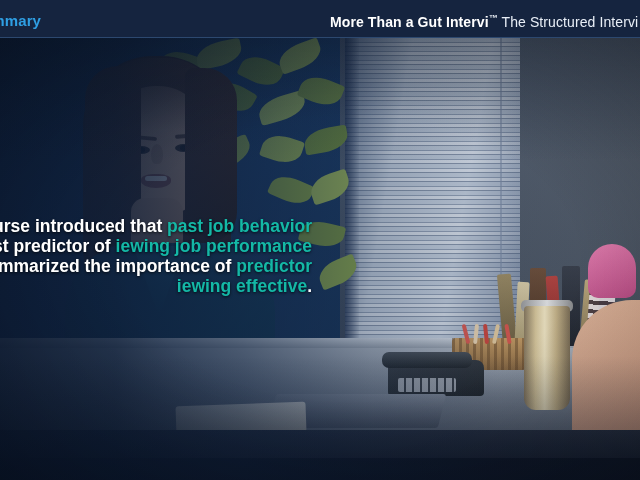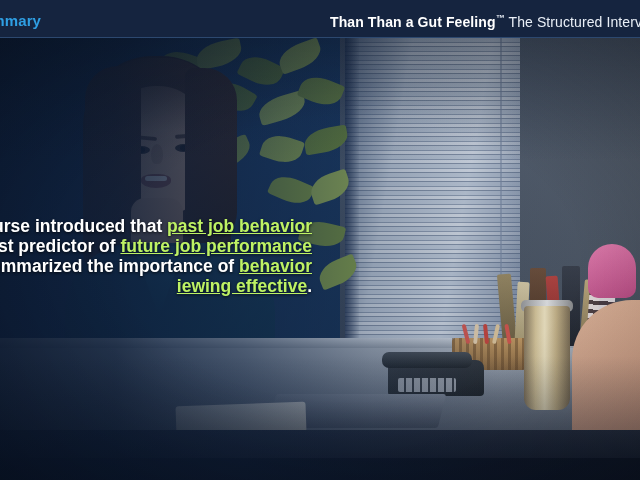--- a/index.html
+++ b/index.html
@@ -250,37 +250,37 @@
   .caption{
     position:absolute; z-index:30;
     left:-58px; top:178px; width:370px;
     text-align:right;
     font-size:17.5px; line-height:20px; font-weight:bold;
     color:#ffffff;
     text-shadow:0 1px 3px rgba(0,0,0,.75);
     white-space:nowrap;
   }
   .caption .ln{ display:block; }
-  .caption .hl{ color:#bef264;text-decoration:underline; }
+  .caption .hl{ color:#14b8a6; }
 
   
   .vignette{
     position:absolute; inset:0; z-index:25; pointer-events:none;
     background:radial-gradient(ellipse at 55% 50%, rgba(0,0,0,0) 45%, rgba(0,0,0,.35) 100%);
   }
 </style>
 </head>
 <body>
 
 <div id="app">
 
   <div class="header">
     <div class="hdr-left">Summary</div>
     <div class="hdr-right">
-      <span class="b">Than Than a Gut Feeling</span><span class="tm">™</span><span class="n"> The Structured Intervi</span>
+      <span class="b">More Than a Gut Intervi</span><span class="tm">™</span><span class="n"> The Structured Intervi</span>
     </div>
   </div>
 
   <div class="stage">
 
     <div class="wall"></div>
     <div class="wall-right"></div>
     <div class="wall-left"></div>
 
     <div class="blinds">
@@ -368,19 +368,19 @@
 
     <div class="desk-front"></div>
     <div class="floor"></div>
 
     <div class="vignette"></div>
     <div class="scrim"></div>
     <div class="scrim2"></div>
 
     <div class="caption">
       <span class="ln"><span>ourse introduced that </span><span class="hl">past job behavior</span></span>
-      <span class="ln"><span> best predictor of </span><span class="hl">future job performance</span></span>
-      <span class="ln"><span>ummarized the importance of </span><span class="hl">behavior</span></span>
+      <span class="ln"><span> best predictor of </span><span class="hl">iewing job performance</span></span>
+      <span class="ln"><span>ummarized the importance of </span><span class="hl">predictor</span></span>
       <span class="ln"><span class="hl">iewing effective</span><span>.</span></span>
     </div>
 
   </div>
 </div>
 
 </body></html>

